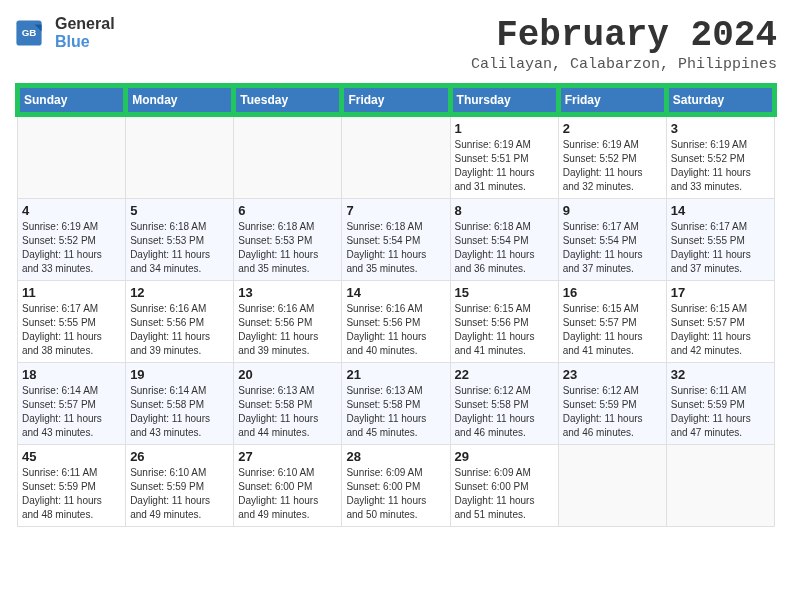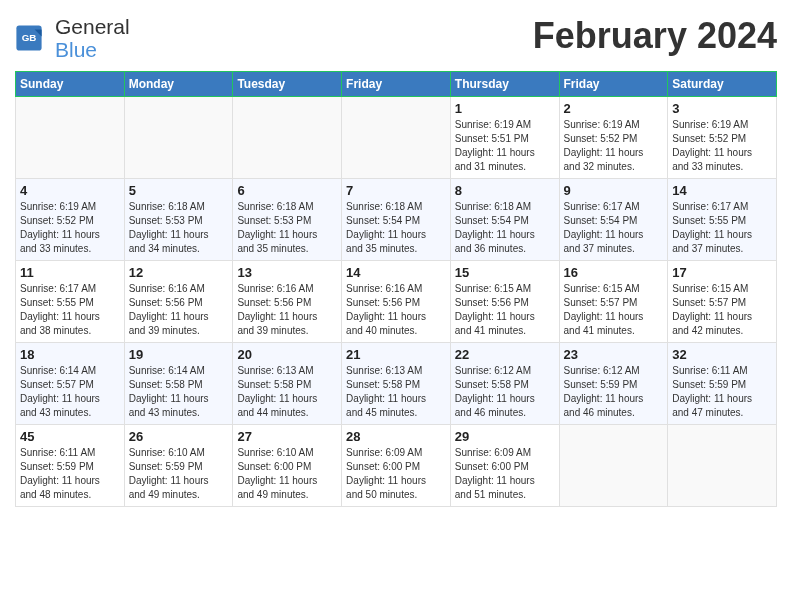--- a/index.html
+++ b/index.html
@@ -15,35 +15,36 @@
       justify-content: space-between;
       align-items: flex-start;
       margin-bottom: 10px;
     }
     .logo {
       display: flex;
       align-items: center;
       gap: 12px;
     }
     .logo-text {
-      font-size: 21px;
-      font-weight: normal;
+      font-size: 16px;
+      font-weight: bold;
       color: #333;
       line-height: 1.1;
     }
     .logo-text span {
       color: #4a90d9;
       margin-top: 40px;
     }
     .logo-icon {
       width: 28px;
       height: 28px;
     }
     .title-area {
       text-align: right;
+      font-family: Liberation Mono, monospace;
     }
     .main-title {
       font-size: 36px;
       font-weight: bold;
       color: #333;
     }
     .subtitle {
       font-size: 15px;
       color: #555;
     }
@@ -52,21 +53,21 @@
       border-collapse: collapse;
       table-layout: fixed;
     }
     thead th {
       background-color: #3a7abf;
       color: white;
       font-size: 12px;
       font-weight: bold;
       padding: 5px 4px;
       text-align: left;
-      border: 1px solid #22c55e;
+      border: 5px solid #22c55e;
     }
     tbody tr {
       border-bottom: 1px solid #ddd;
     }
     tbody td {
       vertical-align: top;
       padding: 4px 4px;
       font-size: 10.5px;
       color: #333;
       border: 1px solid #e0e0e0;
@@ -105,20 +106,21 @@
       <text x="20" y="24" text-anchor="middle" fill="white" font-size="14" font-weight="bold" font-family="Arial">GB</text>
       <polygon points="28,8 38,8 38,18" fill="#1a5a9f"></polygon>
     </svg>
     <div class="logo-text">
       <div>General</div>
       <div><span>Blue</span></div>
     </div>
   </div>
   <div class="title-area">
     <div class="main-title">February 2024</div>
+    <div class="subtitle">Calilayan, Calabarzon, Philippines</div>
   </div>
 </div>
 
 <table>
   <thead>
     <tr>
     <th>Sunday</th>
         <th>Monday</th>
         <th>Tuesday</th>
         <th>Friday</th>

